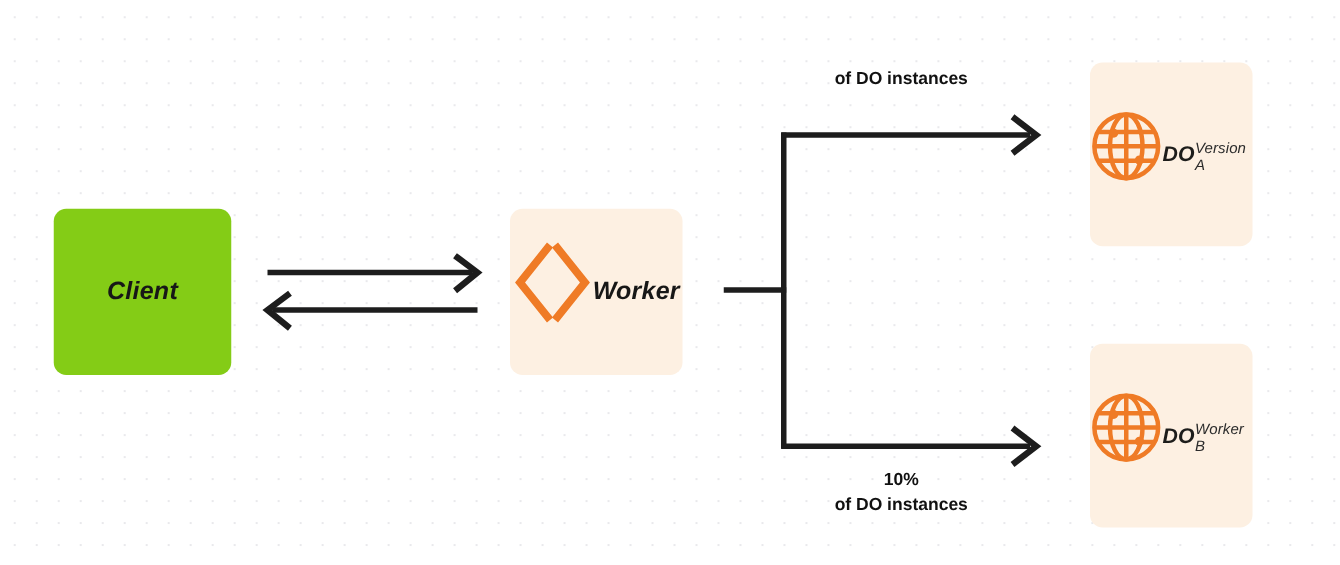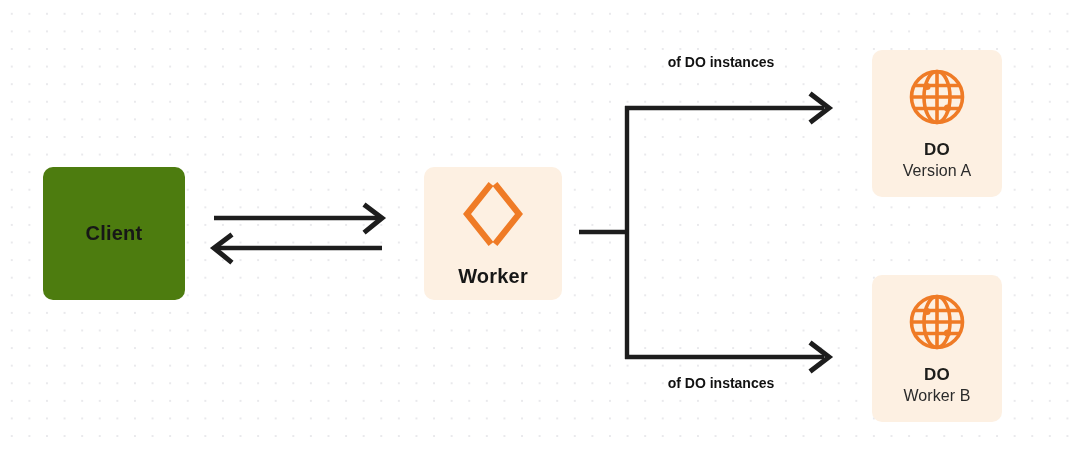--- a/index.html
+++ b/index.html
@@ -22,34 +22,35 @@
     left: 0; top: 0;
     width: 1072px;
     height: 452px;
   }
 
   
   .node {
     position: absolute;
     border-radius: 10px;
     display: flex;
-    flex-direction: column;
+    flex-direction: row;
     align-items: center;
     justify-content: center;
     box-sizing: border-box;
+    font-style: italic;
   }
   .node-client {
     left: 43px;
     top: 167px;
     width: 142px;
     height: 133px;
-    background: #4d7c0f;
+    background: #84cc16;
   }
   .node-worker {
-    left: 424px;
+    left: 408px;
     top: 167px;
     width: 138px;
     height: 133px;
     background: #fdf0e2;
   }
   .node-do-a {
     left: 872px;
     top: 50px;
     width: 130px;
     height: 147px;
@@ -70,21 +71,21 @@
     letter-spacing: 0.2px;
     line-height: 1.15;
   }
   .node-title-small {
     font-size: 17px;
     font-weight: bold;
     color: #1d1d1b;
     letter-spacing: 0.2px;
   }
   .node-sub {
-    font-size: 16px;
+    font-size: 12px;
     font-weight: normal;
     color: #2b2b2b;
     margin-top: 2px;
     letter-spacing: 0.1px;
   }
 
   .icon-wrap {
     display: flex;
     align-items: center;
     justify-content: center;
@@ -212,16 +213,17 @@
     </span>
     <span class="node-title-small">DO</span>
     <span class="node-sub">Worker B</span>
   </div>
 
   <div class="edge-label label-top">
     <span class="desc">of DO instances</span>
   </div>
 
   <div class="edge-label label-bottom">
+    <span class="pct">10%</span>
     <span class="desc">of DO instances</span>
   </div>
 
 </div>
 
 </body></html>

